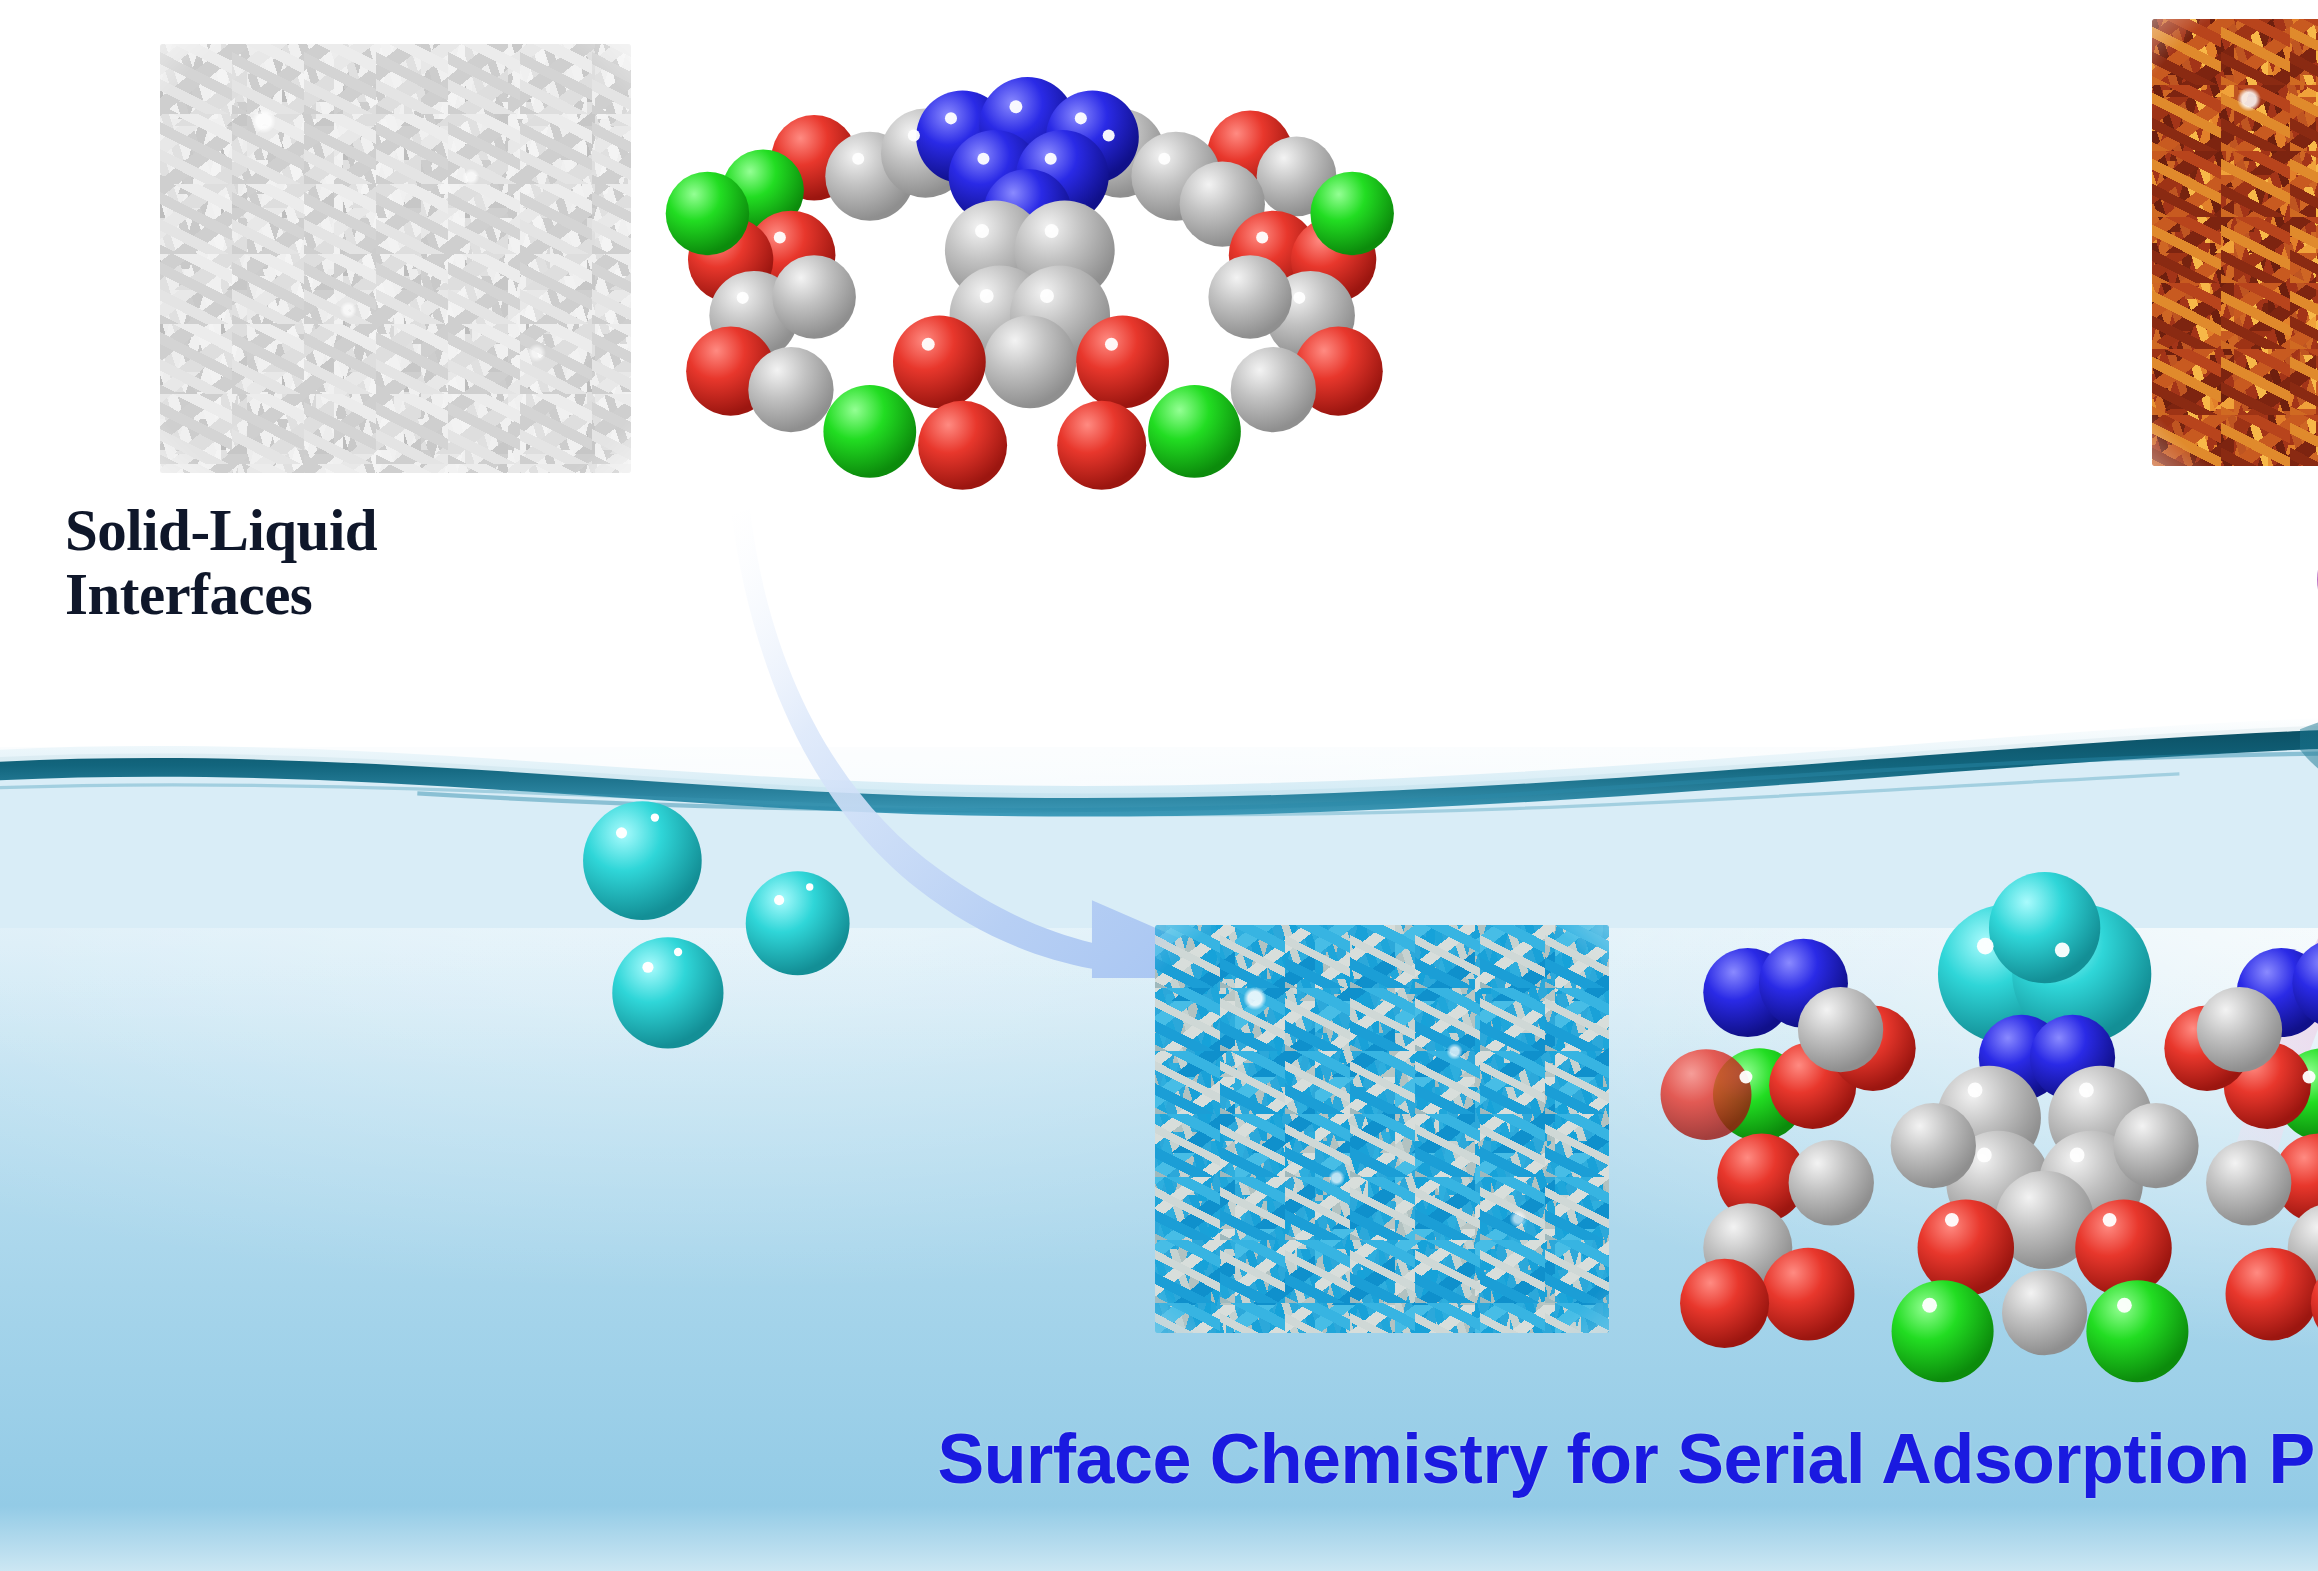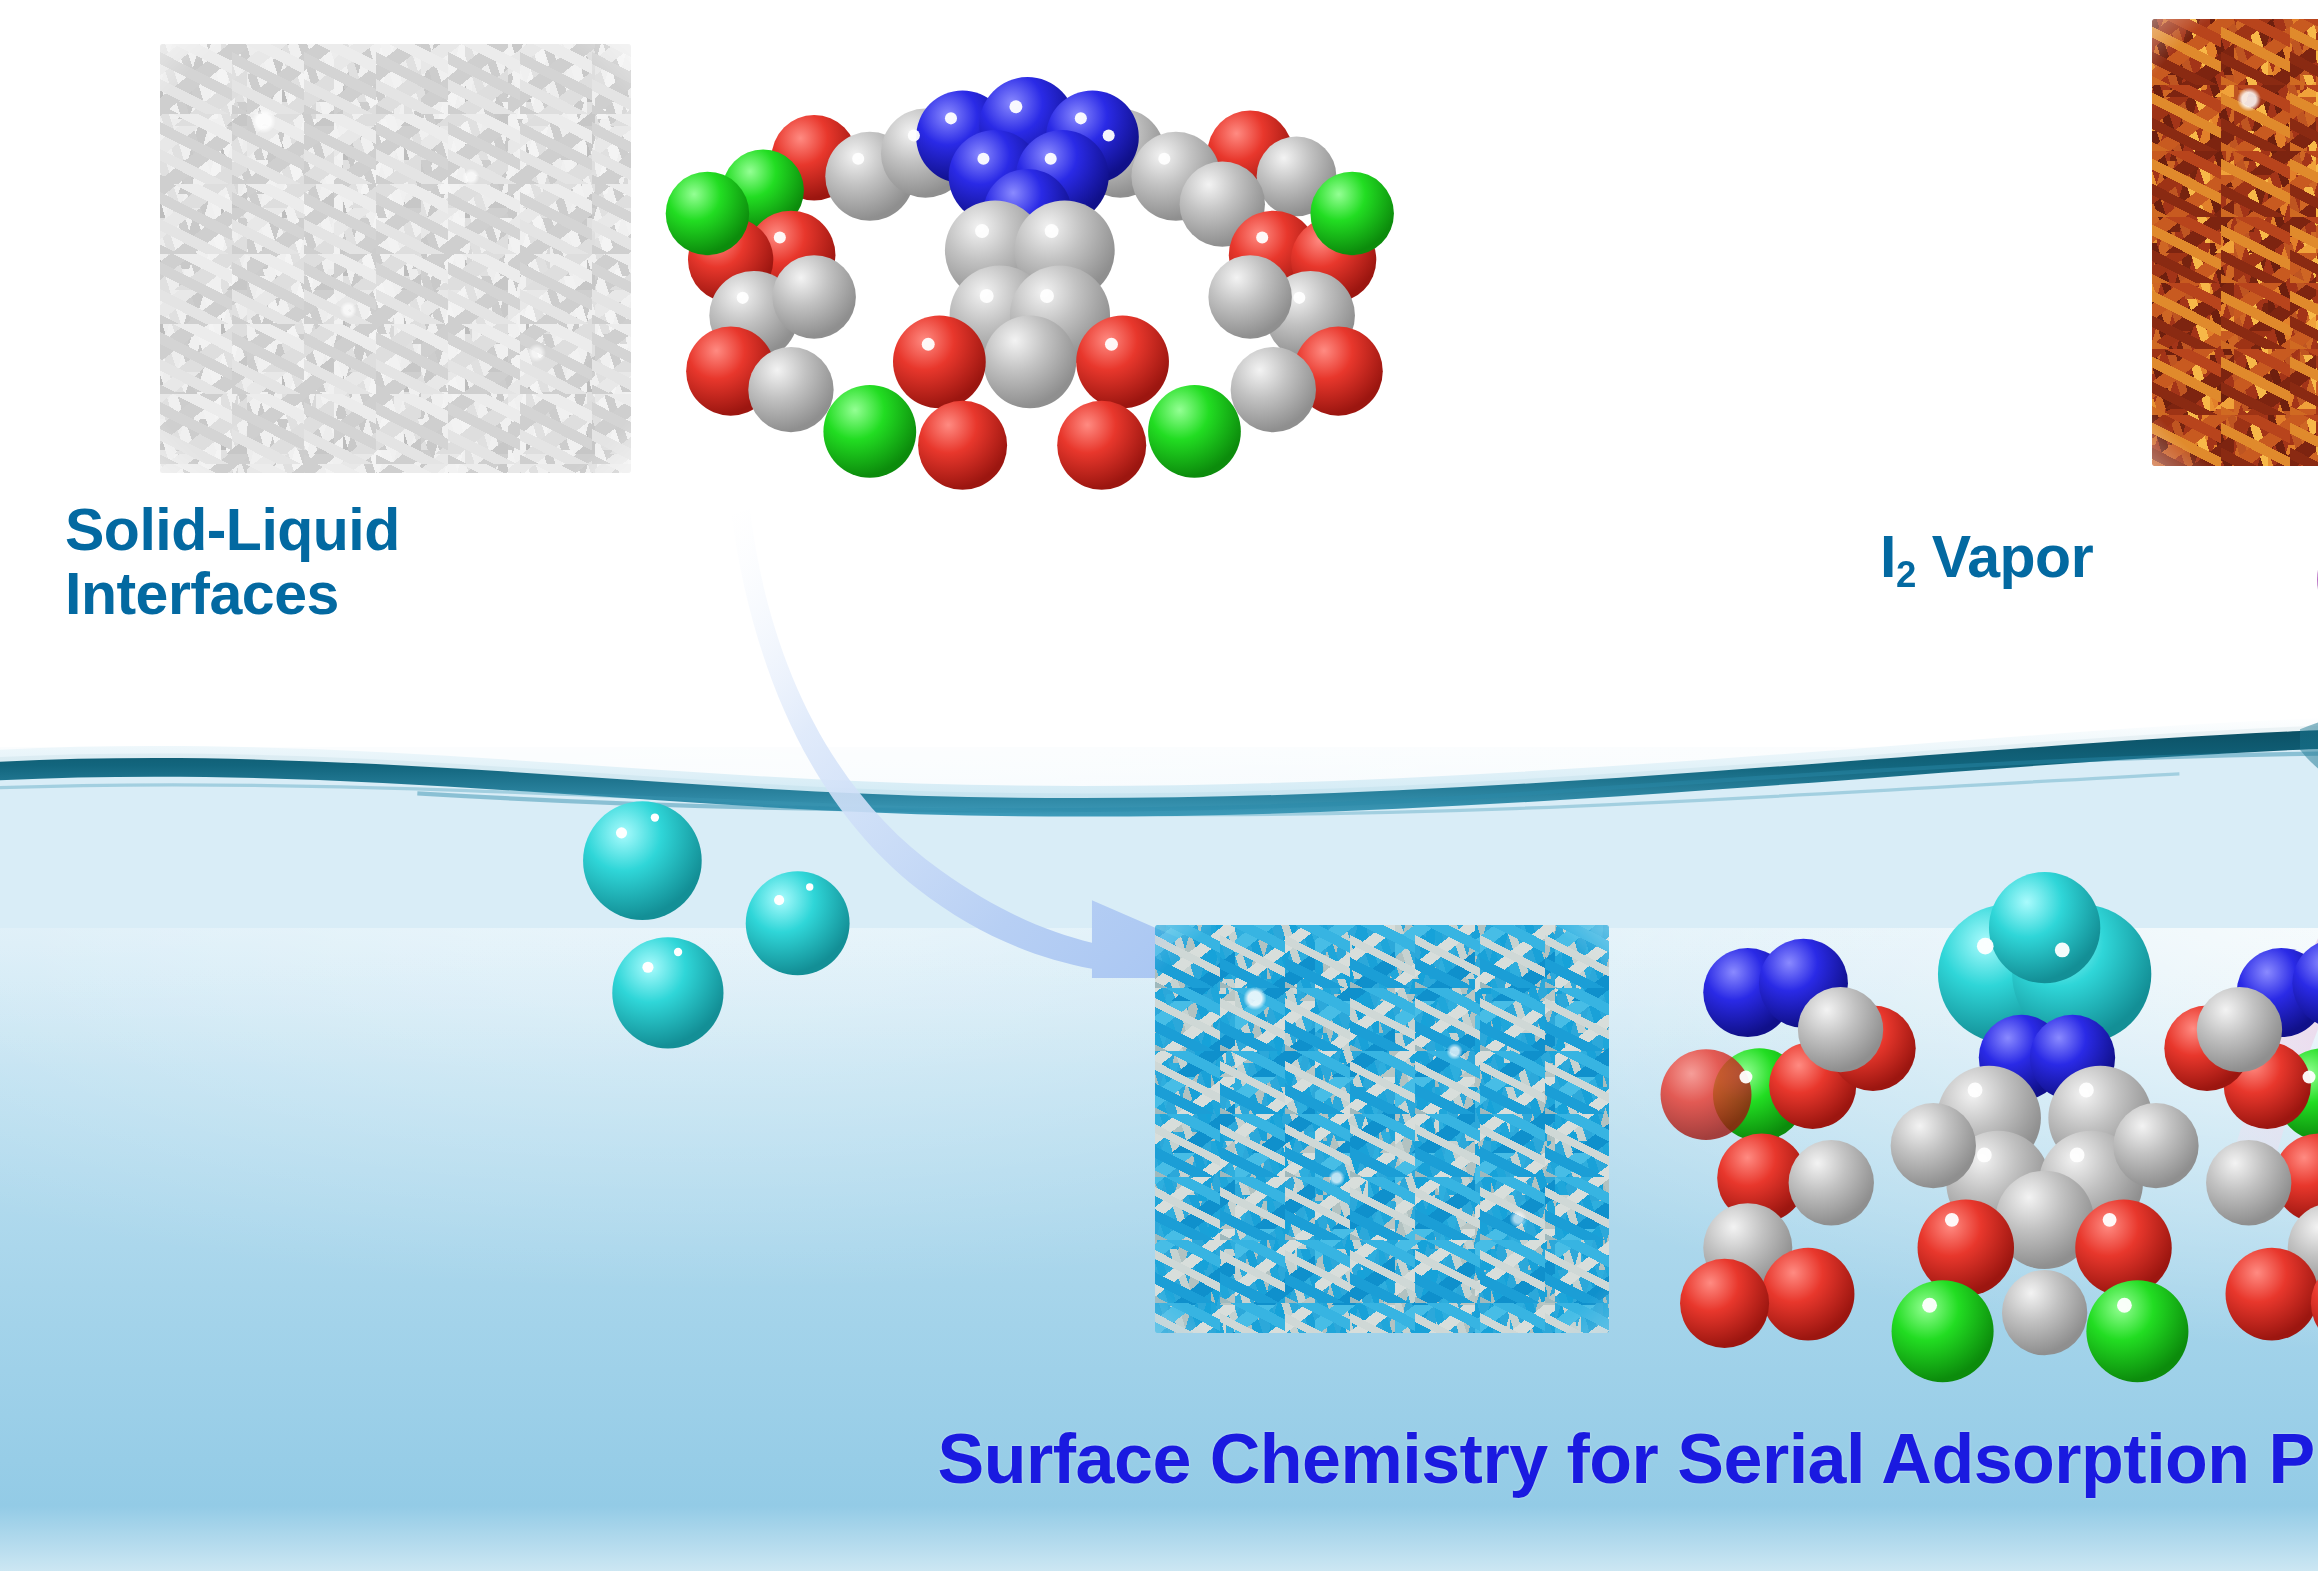--- a/index.html
+++ b/index.html
@@ -79,23 +79,23 @@
     background-size:65px 63px,80px 76px,56px 54px,71px 69px;
   }
 
   
   .mol{position:absolute;}
   .mol svg{display:block;overflow:visible;}
 
   
   .label{
     position:absolute;
-    color:#0369a1;
+    color:#0f172a;
     font-weight:bold;
-    font-family:Liberation Sans, sans-serif;
+    font-family:Liberation Serif, serif;
     letter-spacing:-0.5px;
     line-height:1.08;
     white-space:pre-line;
     text-shadow:0 0 1.4px rgba(255,255,255,.9);
   }
   #lbl-solid-liquid{left:65px;top:499px;font-size:59px;}
   #lbl-i2{left:1880px;top:526px;font-size:59px;}
   #lbl-ion{left:522px;top:1080px;font-size:63px;}
   .label sub{font-size:.62em;vertical-align:-0.28em;letter-spacing:-0.5px;}
   .label sup{font-size:.62em;vertical-align:0.48em;letter-spacing:-0.5px;}
@@ -417,19 +417,18 @@
           <circle cx="556" cy="222" r="8"></circle>
         <circle cx="207" cy="395" r="12"></circle>
           <circle cx="272" cy="362" r="9"></circle>
       </g>
     </svg>
   </div>
 
   <div class="label" id="lbl-solid-liquid">Solid-Liquid
 Interfaces</div>
 
-  <div class="label" id="lbl-i2"><span>I</span><sub>2</sub><span> Vapor</span></div>
 
 
   <div id="main-title">Surface Chemistry for Serial Adsorption Process</div>
 
 </div>
 
 
 </body></html>

